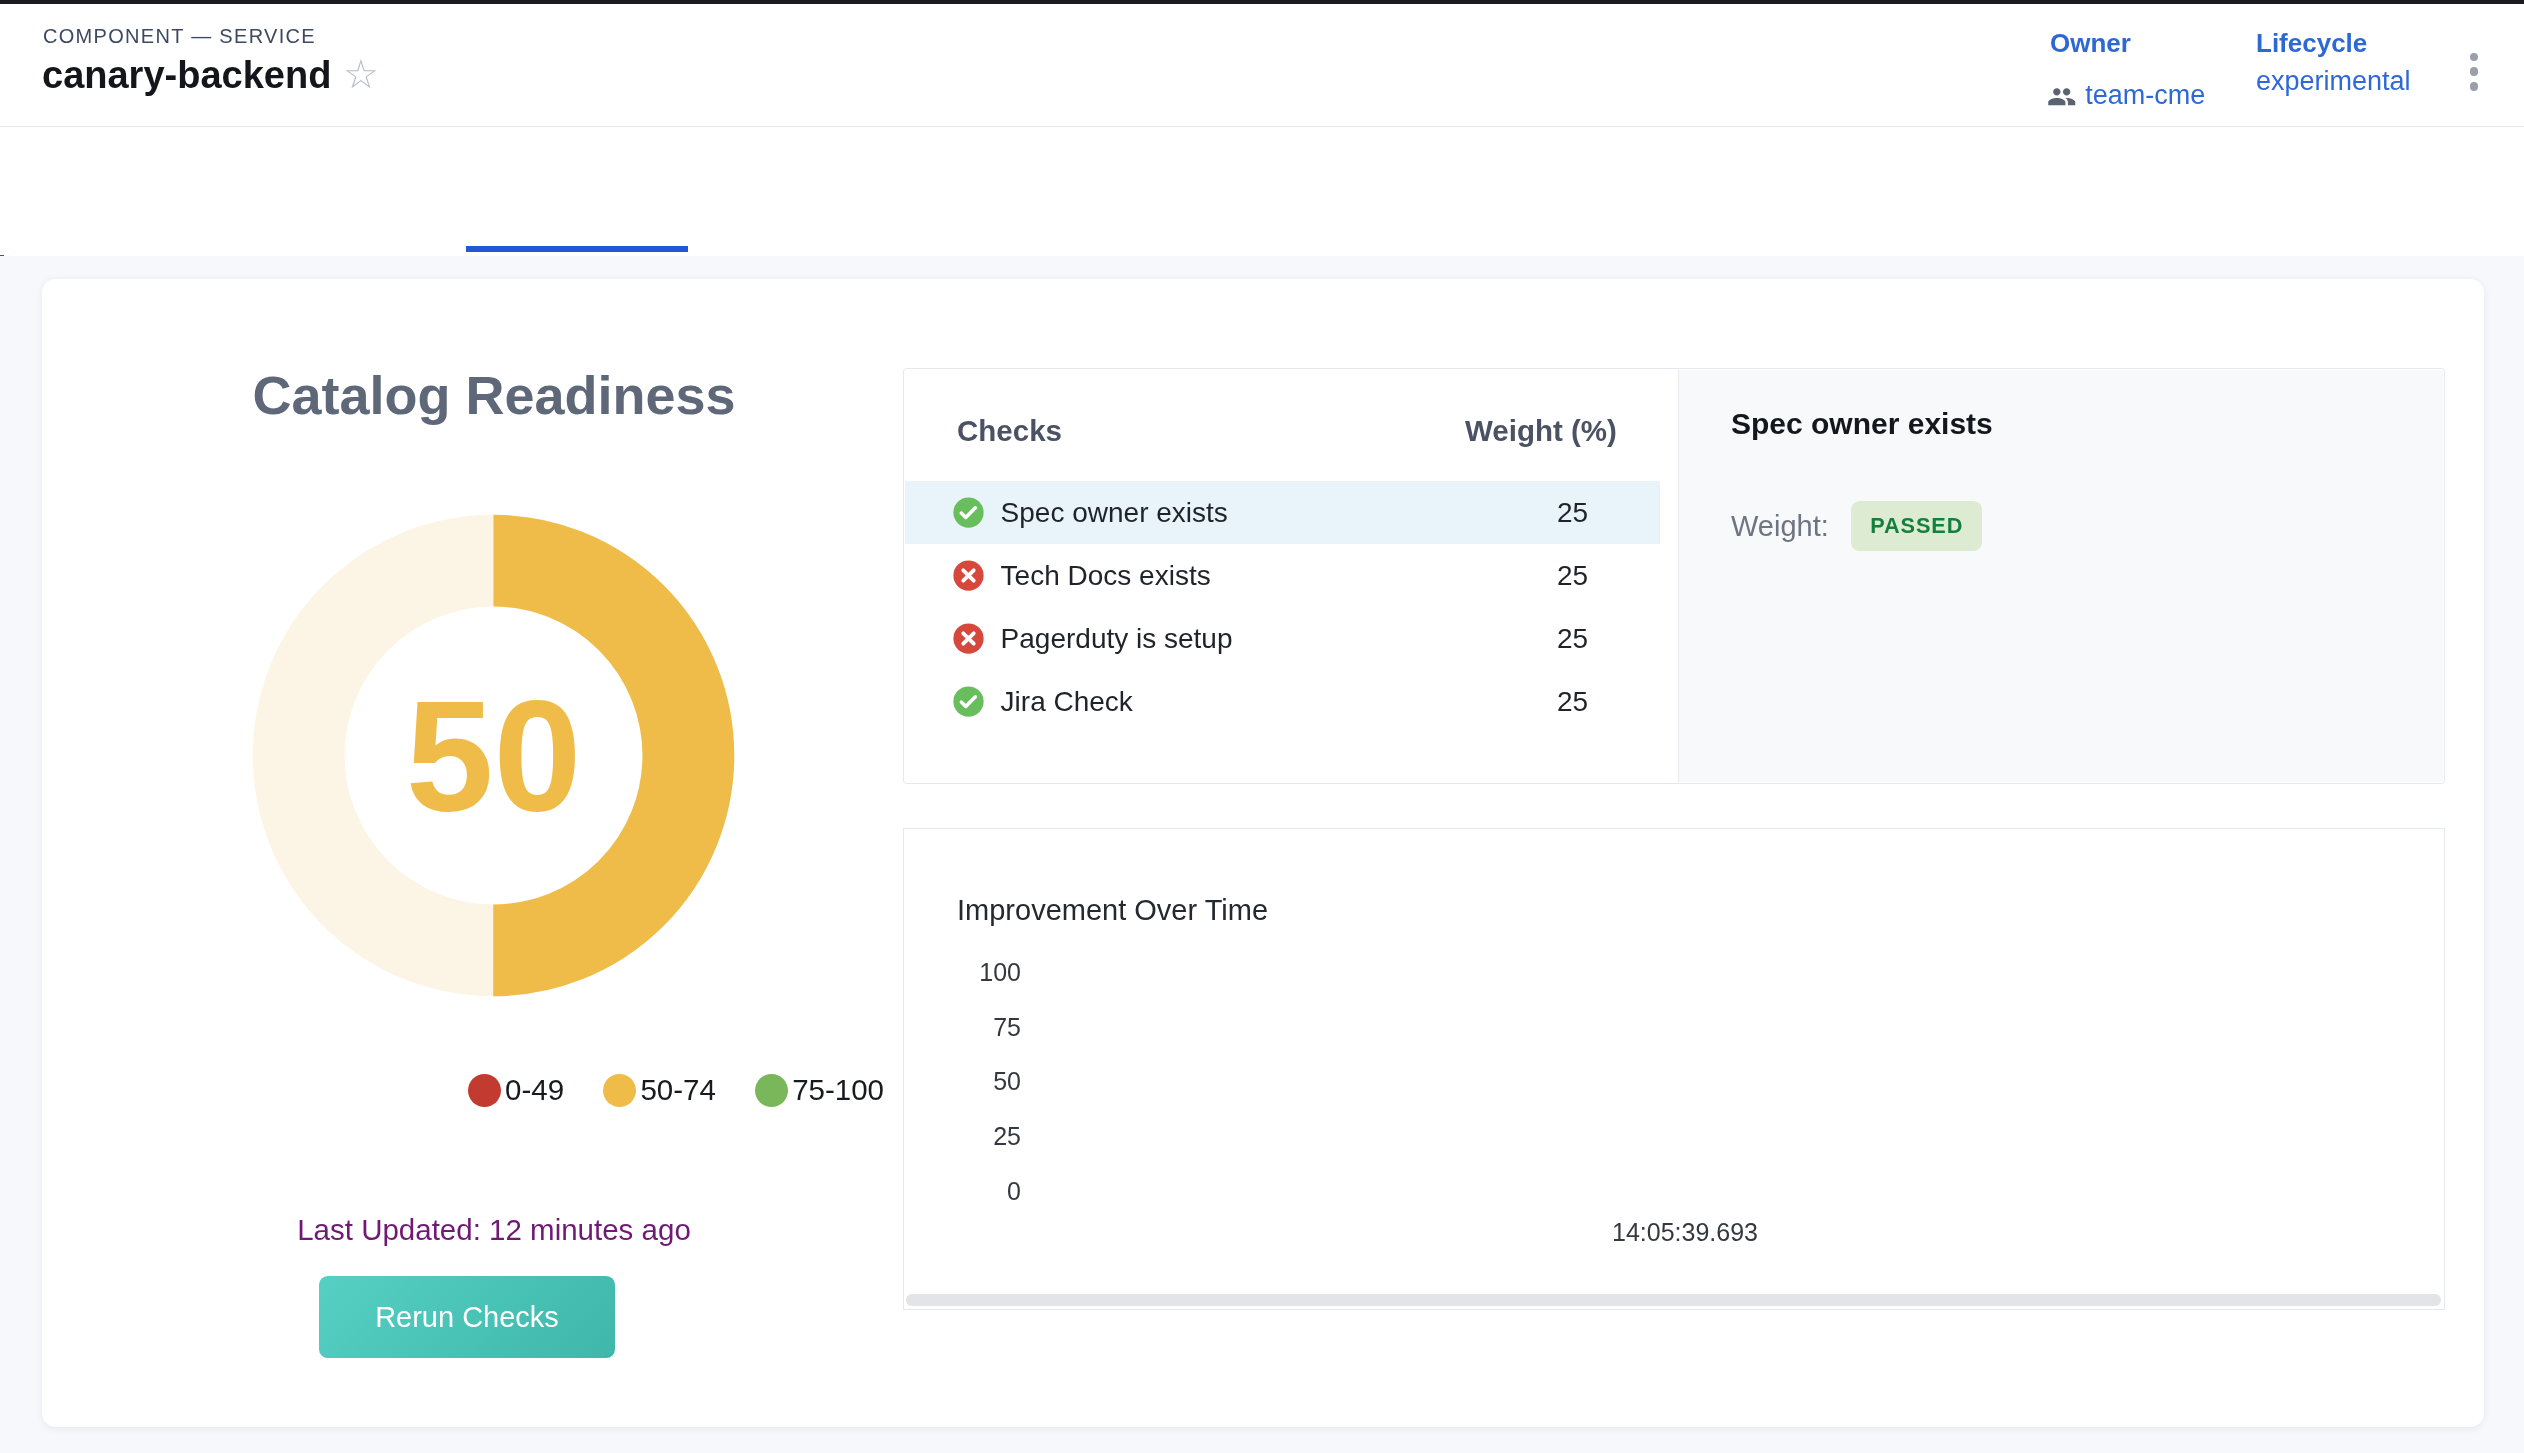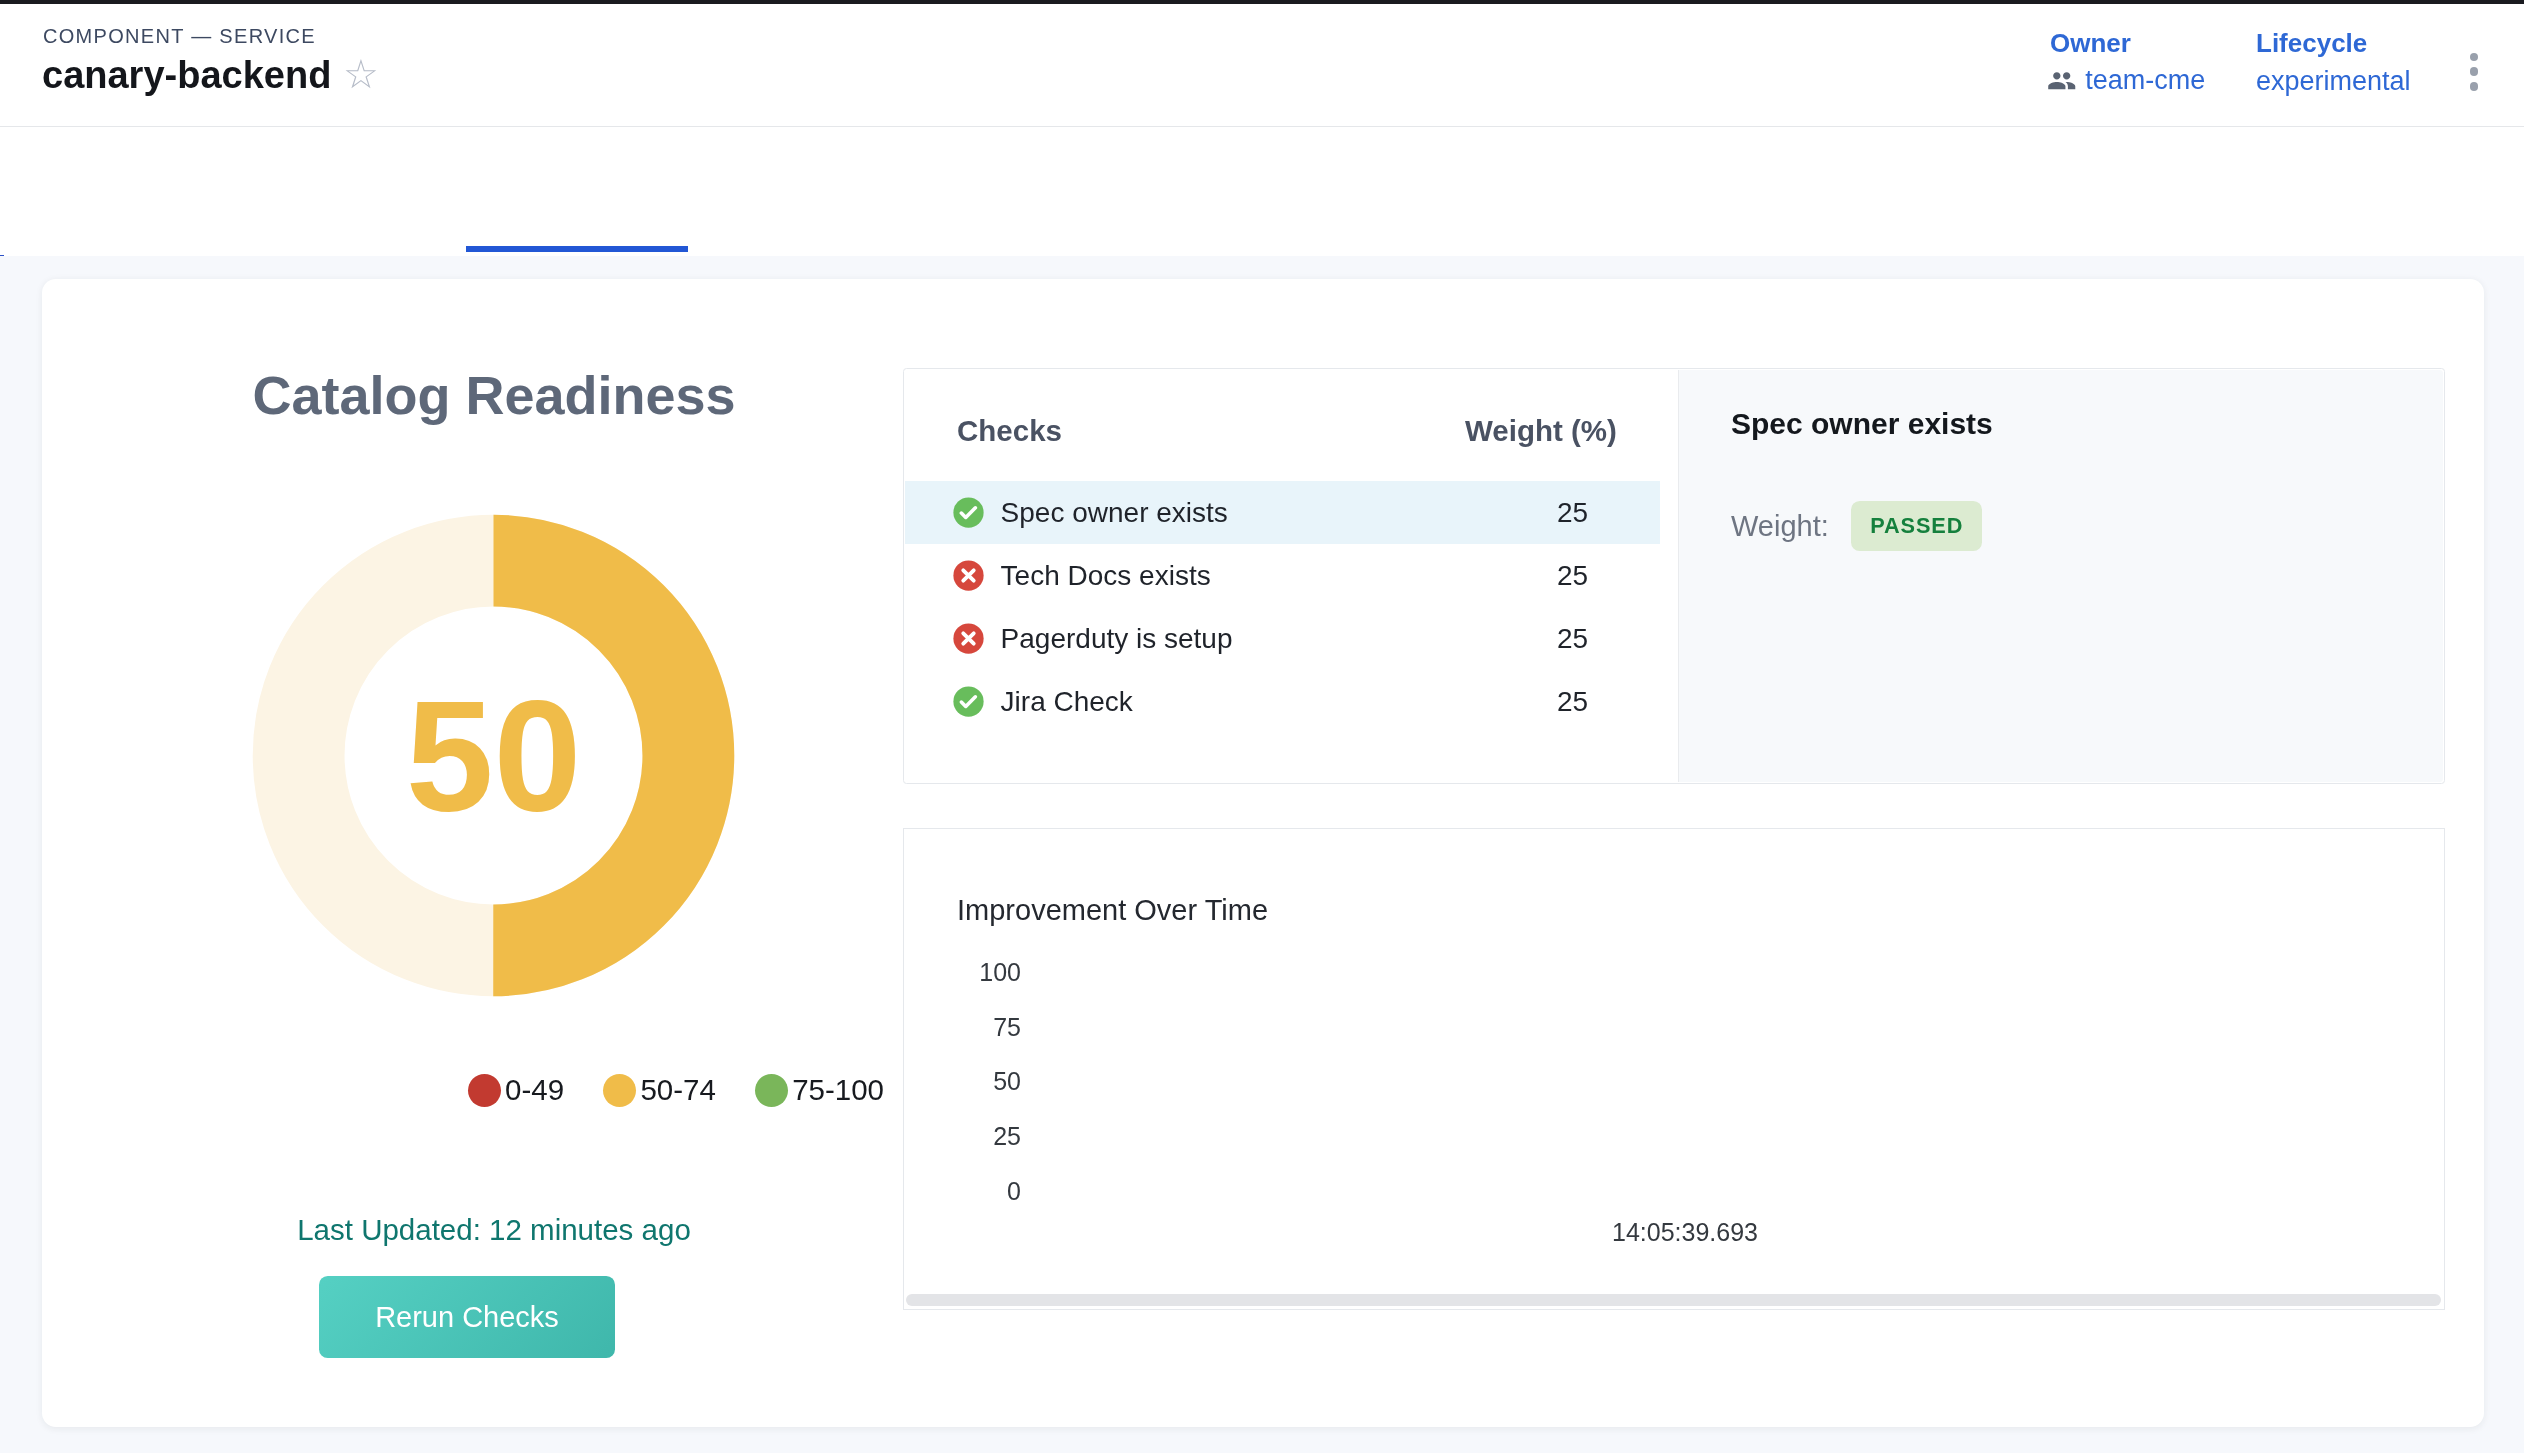--- a/index.html
+++ b/index.html
@@ -14,21 +14,21 @@
   .left-edge-blue { position:absolute; left:0; top:127px; width:3.5px; height:1327px; background:#2b50c7; }
 
   
   .header { position:absolute; left:0; top:4.3px; width:2525px; height:123px; background:#fff; border-bottom:1.7px solid #e5e7ea; }
   .eyebrow { position:absolute; left:43px; top:21px; font-size:20px; letter-spacing:1.3px; color:#3d4961; font-weight:400; }
   .entity-title { position:absolute; left:42px; top:50px; font-size:38px; font-weight:700; color:#14161b; }
   .star { position:absolute; left:343px; top:50px; font-size:40px; color:#b6bcc8; cursor:pointer; line-height:1; }
   .meta-label { font-size:26px; font-weight:700; color:#2e68d5; }
   .meta-value { font-size:27px; color:#2e68d5; }
   .owner-label { position:absolute; left:2050px; top:24px; }
-  .owner-row { position:absolute; left:2047px; top:61px; display:flex; align-items:center; gap:8.7px; }
+  .owner-row { position:absolute; left:2047px; top:76px; display:flex; align-items:flex-end; gap:8.7px; }
   .owner-row svg { width:29.5px; height:29.5px; fill:#5a6372; }
   .lifecycle-label { position:absolute; left:2256px; top:24px; }
   .lifecycle-value { position:absolute; left:2256px; top:62px;text-align:right; }
   .kebab { position:absolute; left:2466px; top:45px; display:flex; flex-direction:column; gap:6px; cursor:pointer; padding:3.5px; }
   .kebab i { width:8.7px; height:8.7px; border-radius:50%; background:#99a0ac; }
 
   
   .tabs { position:absolute; left:0; top:127px; width:2525px; height:128px; background:#fff; }
   .tab { position:absolute; top:176px; font-size:27px; color:#9aa2b1; letter-spacing:0.4px; cursor:pointer; }
   .tab:nth-of-type(1){ left:84px; }
@@ -48,21 +48,21 @@
   
   .readiness-title { position:absolute; left:104px; top:364px; width:780px; text-align:center;
                      font-size:54px; font-weight:600; color:#5e6879; }
   .donut-wrap { position:absolute; left:251px; top:513px; width:485px; height:485px; }
   .donut-score { position:absolute; left:251px; top:513px; width:485px; height:485px;
                  display:flex; align-items:center; justify-content:center;
                  font-size:158px; font-weight:700; color:#f0bc49; }
   .legend { position:absolute; left:104px; top:1073px; width:780px; display:flex; justify-content:flex-end; gap:39px; }
   .legend-item { display:flex; align-items:center; gap:4.3px; font-size:29.5px; color:#171a1f; }
   .legend-dot { width:33px; height:33px; border-radius:50%; }
-  .last-updated { position:absolute; left:104px; top:1213px; width:780px; text-align:center; font-size:29.5px; color:#0f766e; }
+  .last-updated { position:absolute; left:104px; top:1213px; width:780px; text-align:center; font-size:29.5px; color:#701a75; }
   .rerun-btn { position:absolute; left:319px; top:1276px; width:296px; height:82px; border:none; border-radius:8.7px;
                background:linear-gradient(135deg,#55d0c3 0%,#3fb7ab 100%); color:#fff; font-size:29px;
                font-family:"Liberation Sans", sans-serif; cursor:pointer; }
 
   
   .checks-panel { position:absolute; left:903px; top:368px; width:1542px; height:416px;
                   border:1.7px solid #e5e8ec; border-radius:3.5px; background:#fff; }
   .checks-header { position:absolute; left:957px; top:414px; font-size:29.5px; font-weight:700; color:#4a5263; }
   .weight-header { position:absolute; left:1465px; top:414px; font-size:29.5px; font-weight:700; color:#4a5263; }
   .check-rows { position:absolute; left:905px; top:481px; width:755px; }

